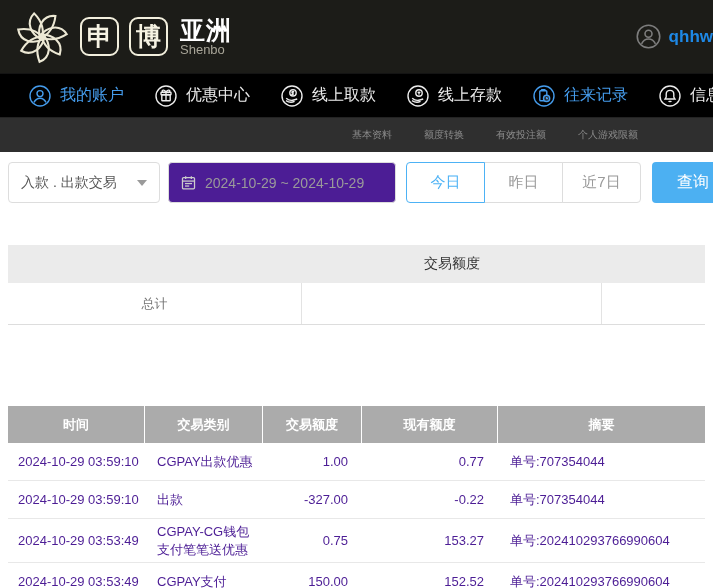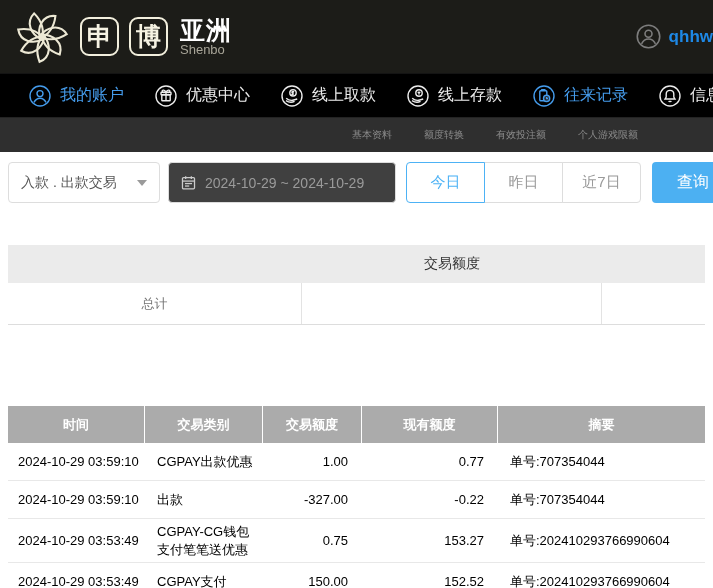--- a/index.html
+++ b/index.html
@@ -32,21 +32,21 @@
   .subnav{height:35px;background:#2f2f2f;border-top:1px solid #232323;display:flex;align-items:center;
     justify-content:flex-end;gap:32px;padding-right:75px;}
   .subnav-item{color:#8b8b8b;font-size:10px;white-space:nowrap;cursor:pointer;}
 
   
   .filter-bar{display:flex;align-items:center;margin:10px 8px 0 8px;height:41px;}
   .type-select{width:152px;height:41px;border:1px solid #ddd;border-radius:4px;background:#fff;
     display:flex;align-items:center;padding:0 12px;font-size:14px;color:#555;cursor:pointer;flex-shrink:0;}
   .caret{margin-left:auto;width:0;height:0;border-left:5px solid transparent;border-right:5px solid transparent;
     border-top:6px solid #9a9a9a;}
-  .date-input{width:228px;height:41px;border:1px solid #ddd;border-radius:4px;background:#404040;margin-left:8px;
+  .date-input{width:228px;height:41px;border:1px solid #ddd;border-radius:4px;background:#4c1d95;margin-left:8px;
     display:flex;align-items:center;gap:8px;padding:0 11px;font-size:14px;color:#9a9a9a;cursor:pointer;flex-shrink:0;}
   .date-input svg{width:17px;height:17px;color:#ccc;flex-shrink:0;}
   .quick-group{display:flex;margin-left:10px;flex-shrink:0;}
   .quick-btn{width:79px;height:41px;background:#fff;border:1px solid #ddd;display:flex;align-items:center;
     justify-content:center;font-size:15px;color:#9a9a9a;cursor:pointer;margin-left:-1px;}
   .quick-btn:first-child{border-radius:4px 0 0 4px;margin-left:0;}
   .quick-btn:last-child{border-radius:0 4px 4px 0;}
   .quick-btn.active{border:1px solid #4db2f5;color:#4db2f5;position:relative;z-index:2;}
   .search-btn{margin-left:11px;width:82px;height:41px;background:#4cb0f2;border:none;border-radius:4px;
     color:#fff;font-size:16px;display:flex;align-items:center;justify-content:center;cursor:pointer;flex-shrink:0;
@@ -64,21 +64,21 @@
   .summary-row .cell:nth-child(1),.summary-row .cell:nth-child(2){border-right:1px solid #e3e3e3;}
 
   
   .tx-table{margin:81px 8px 0 8px;}
   .tx-head{display:grid;grid-template-columns:137px 118px 99px 136px 1fr;background:#ababab;}
   .tx-head .cell{height:37px;display:flex;align-items:center;justify-content:center;color:#fff;
     font-size:13px;font-weight:bold;border-right:1px solid #fff;}
   .tx-head .cell:last-child{border-right:none;}
   .tx-row{display:grid;grid-template-columns:137px 118px 99px 136px 1fr;border-bottom:1px solid #e8e8e8;
     background:#fff;min-height:38px;}
-  .tx-row .cell{font-size:13px;color:#000000;display:flex;align-items:center;padding:4px 0;}
+  .tx-row .cell{font-size:13px;color:#4c1d95;display:flex;align-items:center;padding:4px 0;}
   .cell-time{padding-left:10px !important;}
   .cell-cat{padding-left:12px !important;padding-right:8px !important;line-height:1.35;}
   .cell-num{justify-content:flex-end;padding-right:14px !important;}
   .cell-memo{padding-left:12px !important;}
 </style>
 </head>
 <body>
 
 <div class="page">
 

